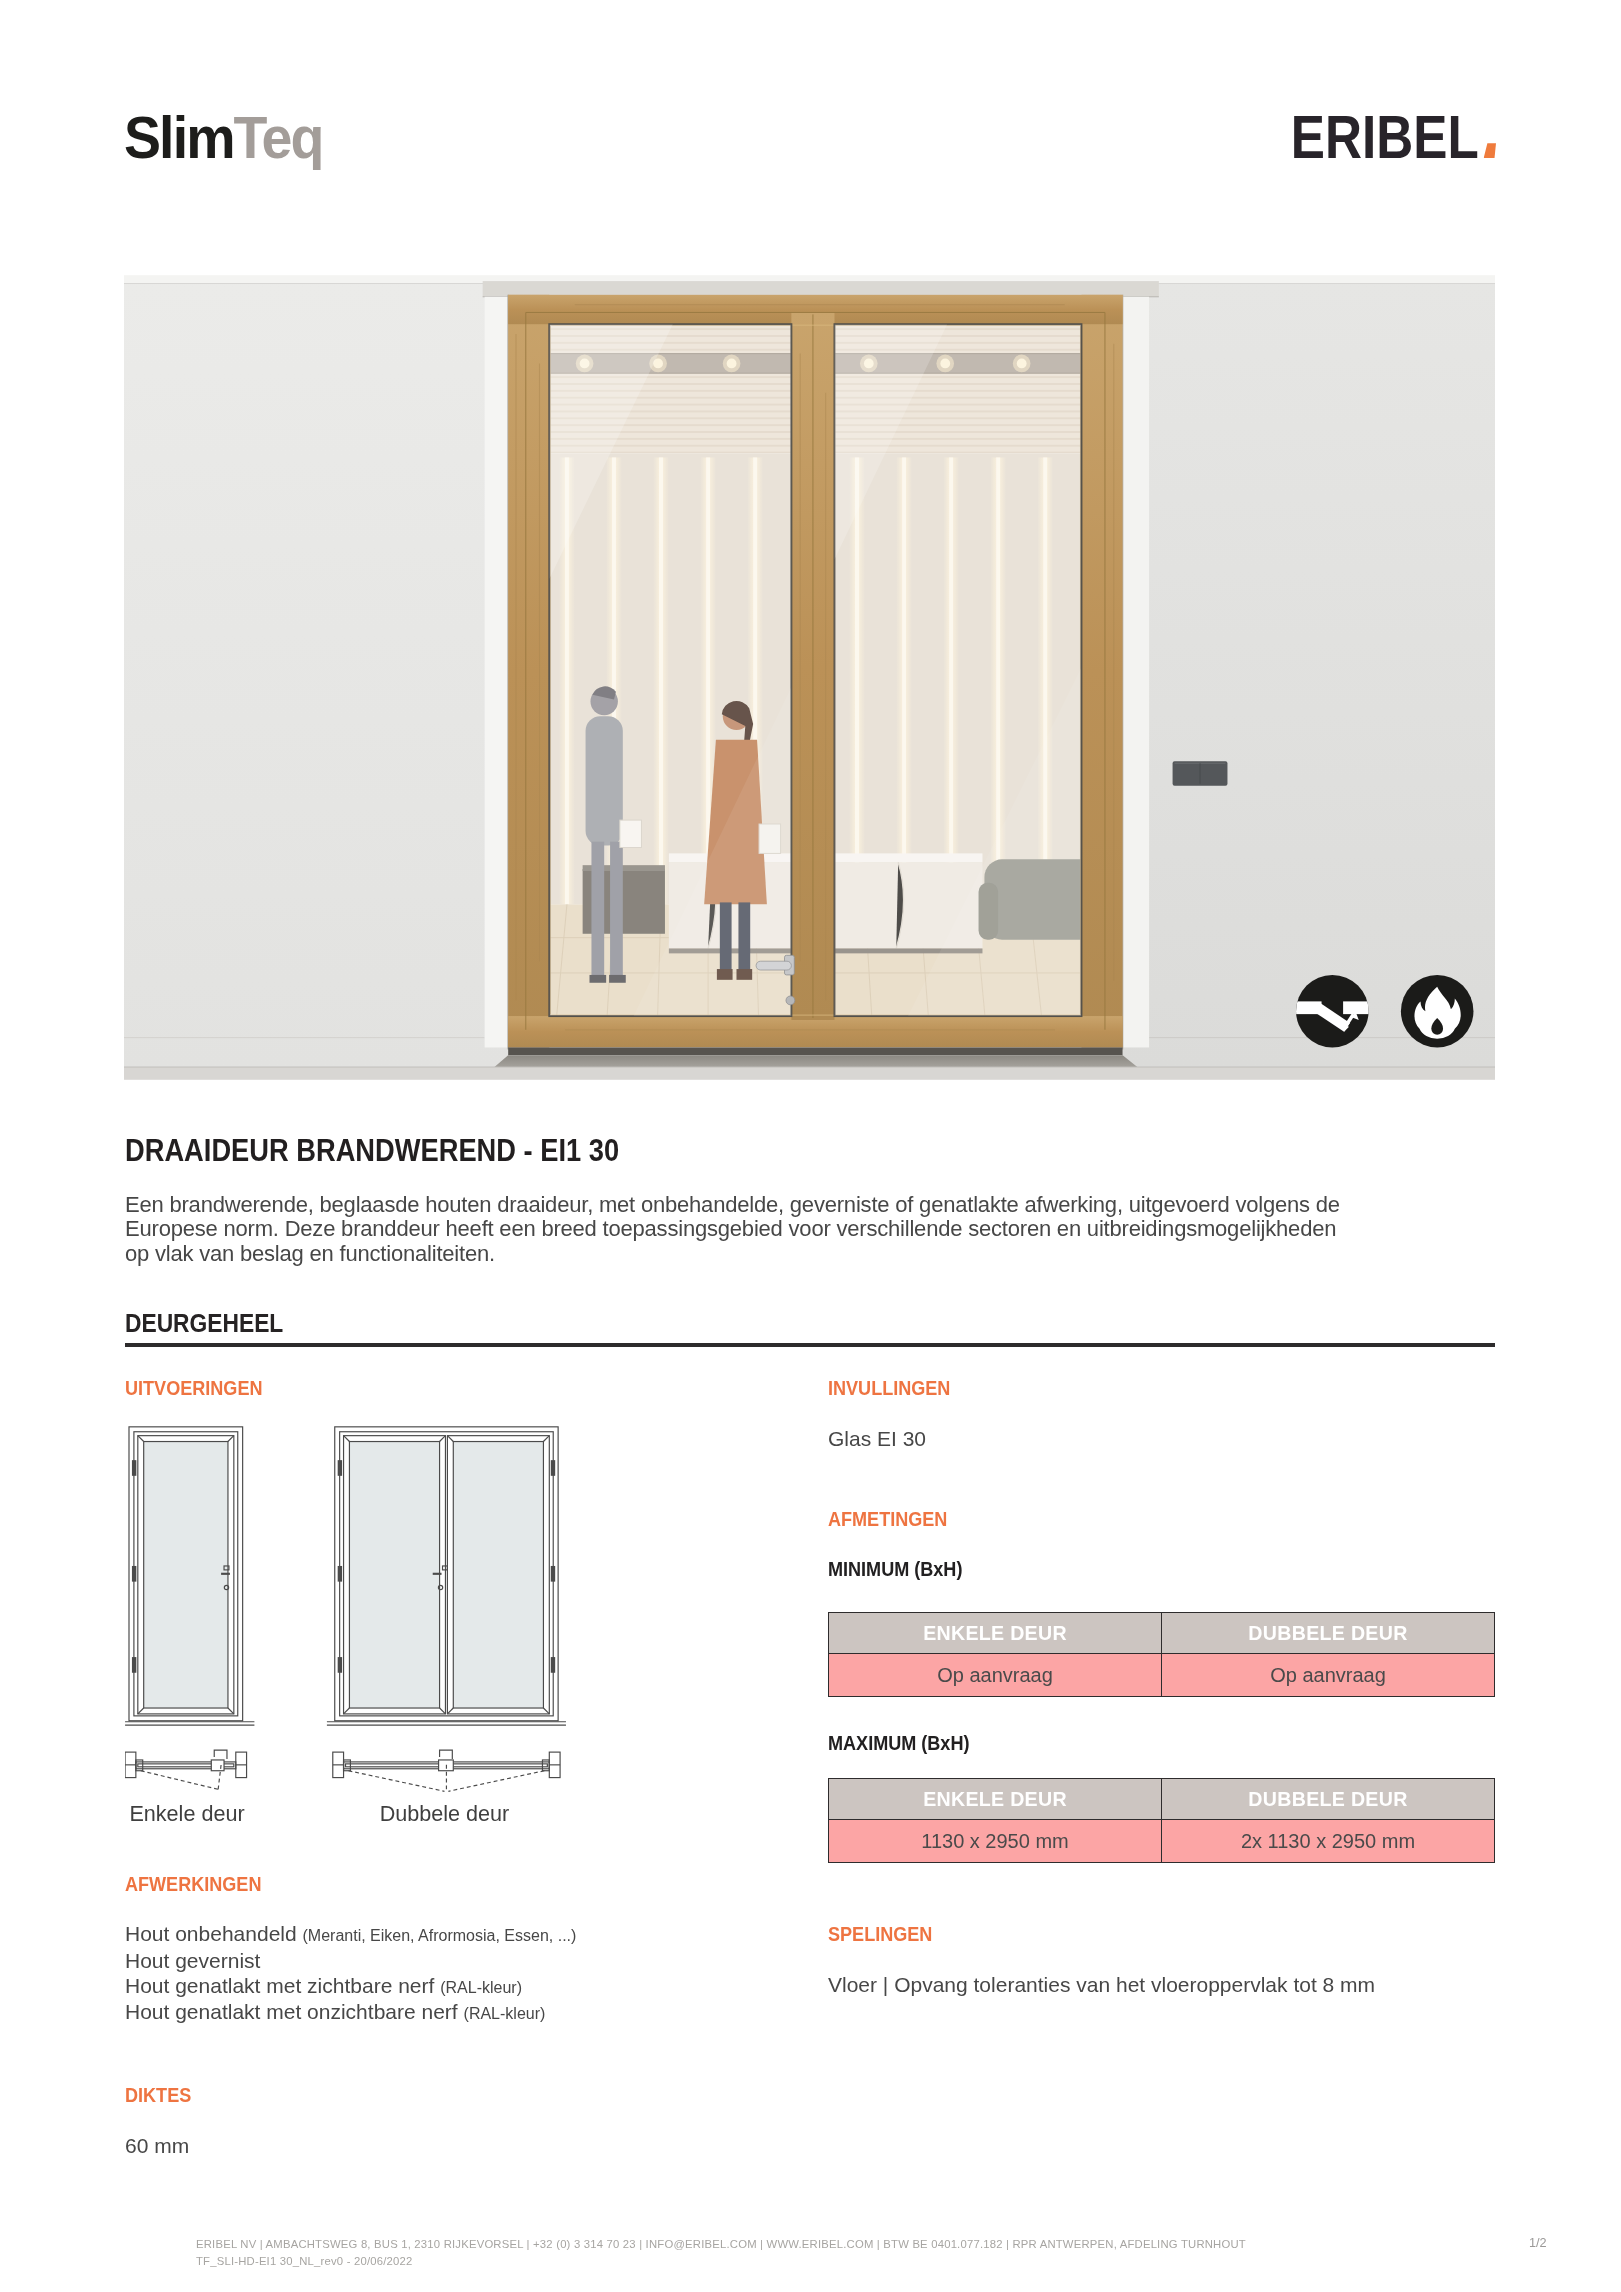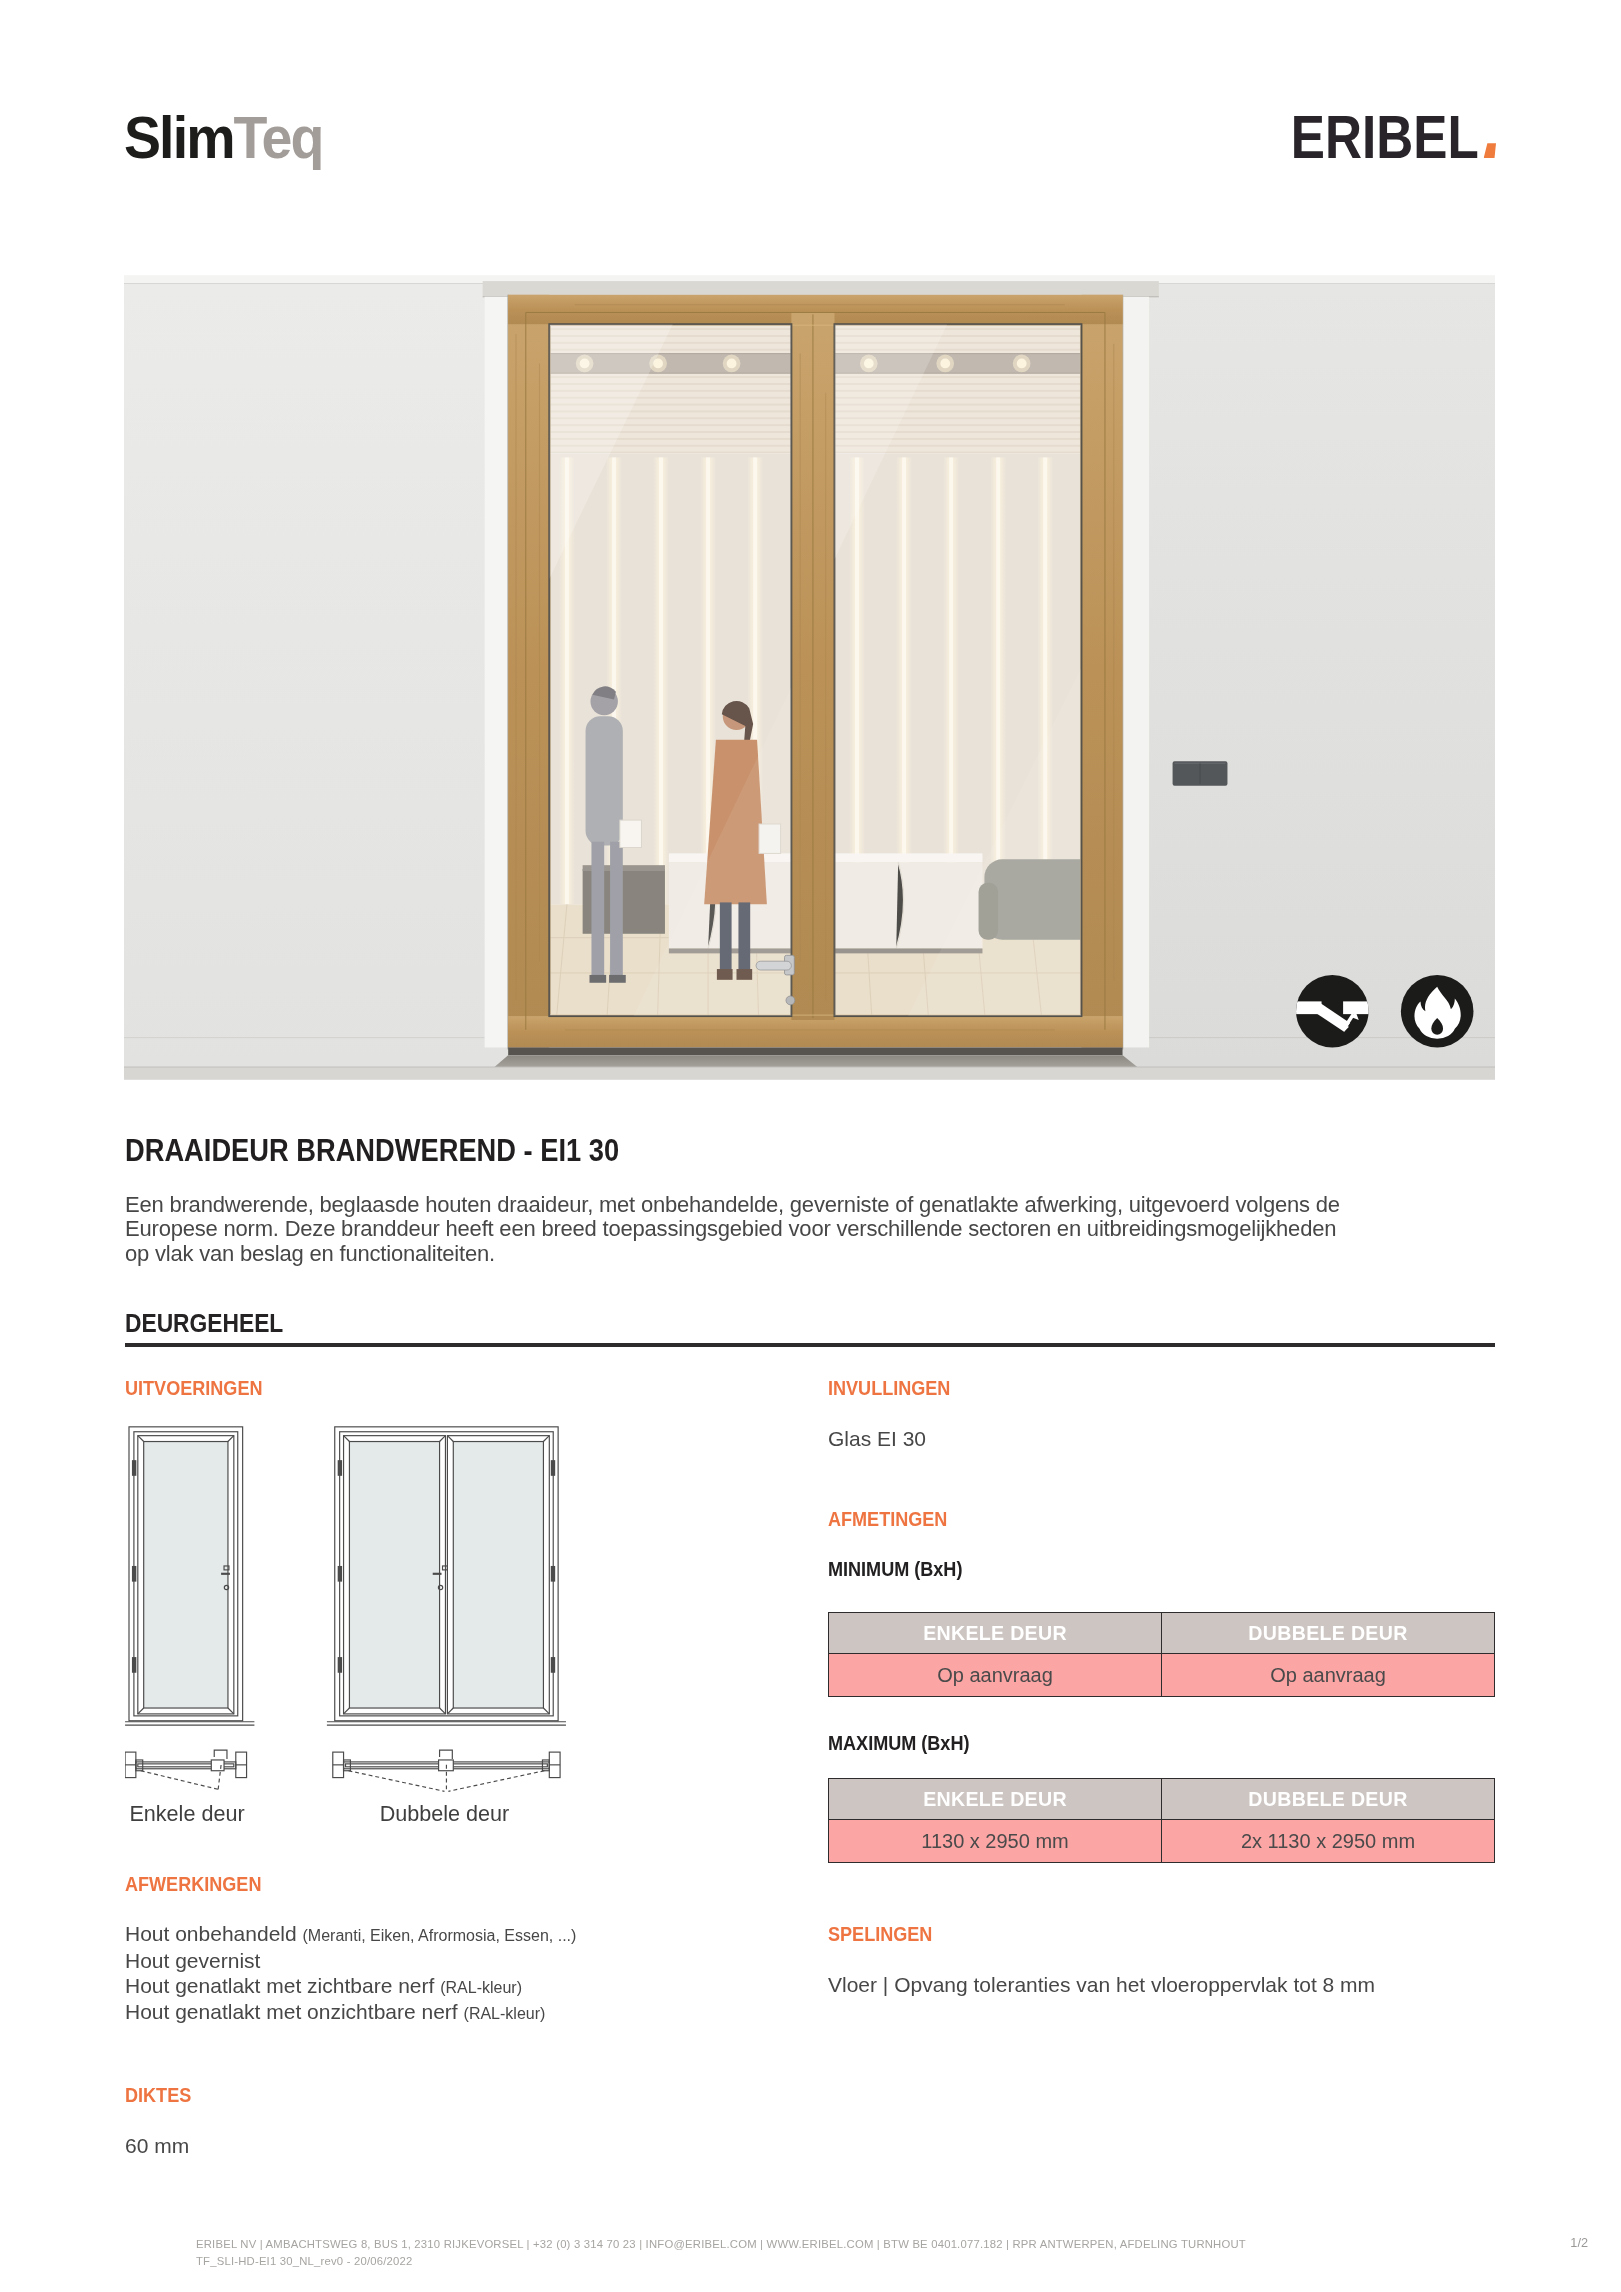--- a/index.html
+++ b/index.html
@@ -28,21 +28,21 @@
   .afw-item{font-size:21px;color:#474747;white-space:nowrap;text-align:center;}
   .afw-item .note{font-size:16px;color:#474747;}
   .dz-label{font-size:21.6px;color:#3f3f3f;text-align:center;}
   .spec-table{position:absolute;left:828px;width:667px;border-collapse:collapse;table-layout:fixed;}
   .spec-table th{background:#ccc5c1;color:#ffffff;font-size:19.6px;font-weight:bold;height:38px;
                  border:1.4px solid #2e2c2d;text-align:center;letter-spacing:0.3px;}
   .spec-table td{background:#fca5a5;color:#4a4a4a;font-size:20px;height:40px;
                  border:1.4px solid #2e2c2d;text-align:center;}
   .footer-line{left:196px;width:1372px;text-align:left;font-size:11.3px;color:#a7a5a2;
                letter-spacing:0.2px;}
-  .page-num{top:2236px;left:1529px;width:59px;font-size:12.7px;color:#9b9998;text-align:right;}
+  .page-num{top:2236px;left:1529px;width:59px;font-size:12.7px;color:#9b9998;text-align:left;}
 </style>
 </head>
 <body>
 
 <div class="page">
 
   <div class="abs brand">
     <span class="b1">Slim</span><span class="b2">Teq</span>
   </div>
   <div class="abs logo">

